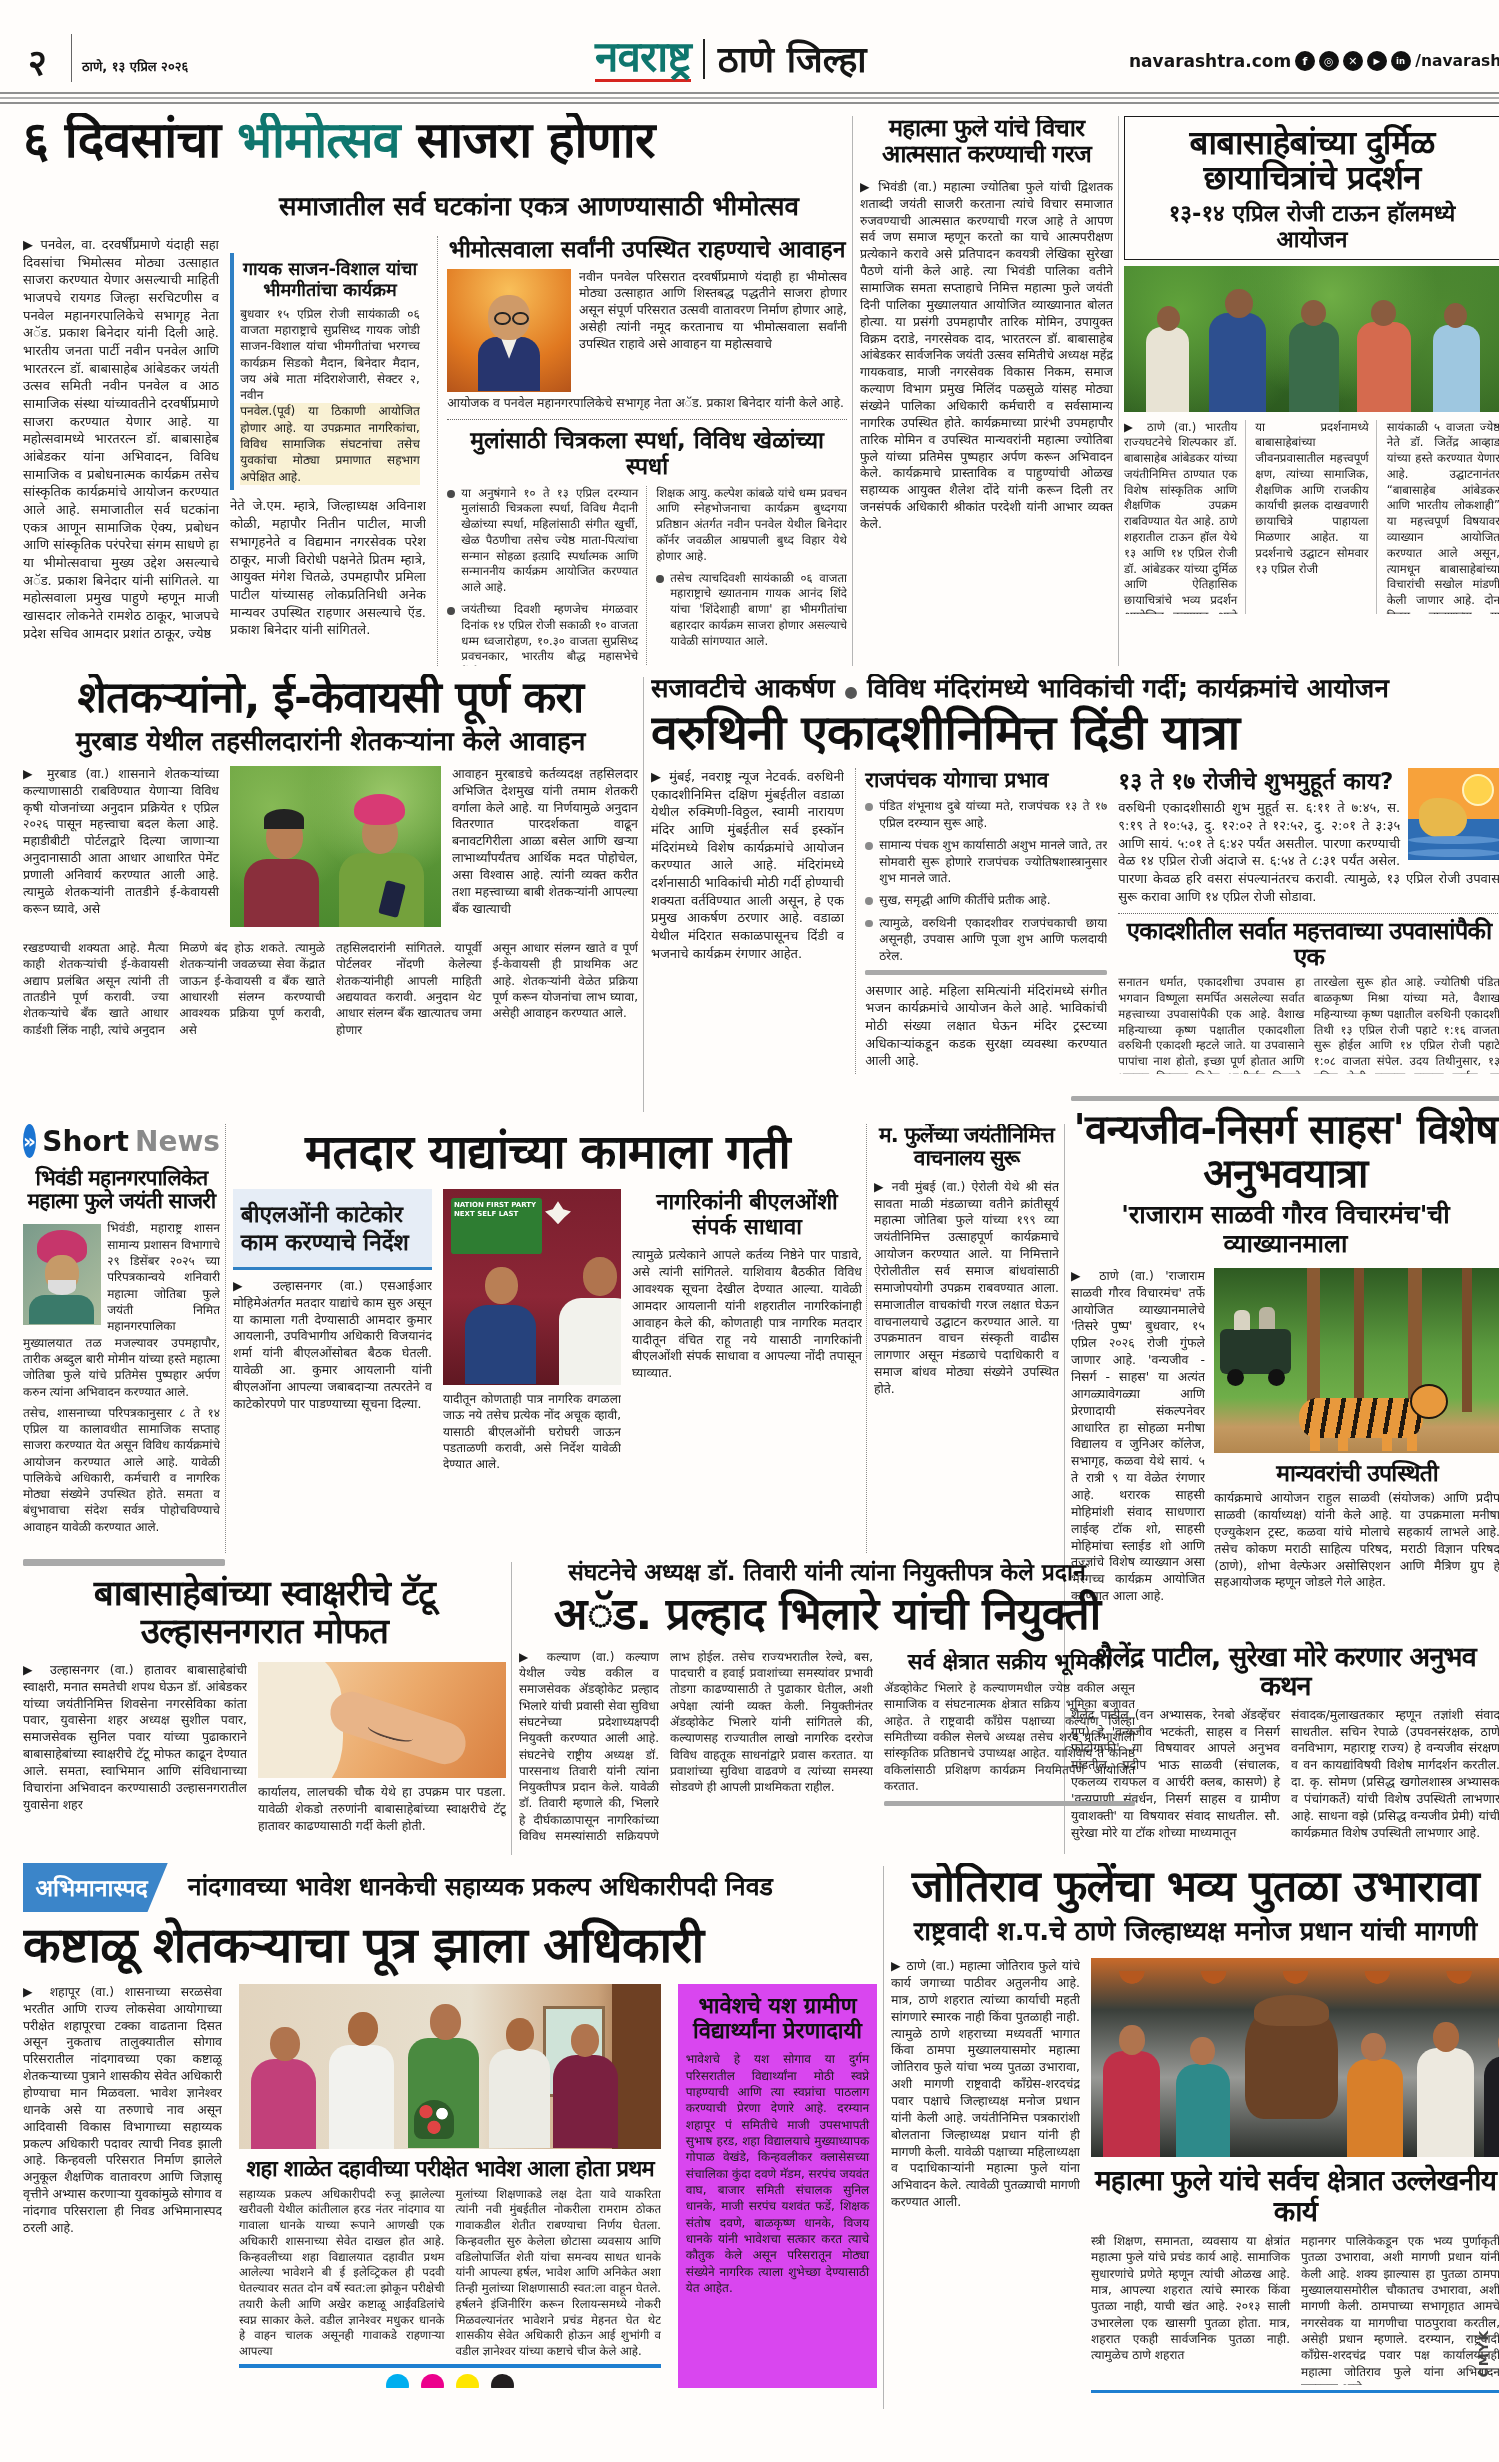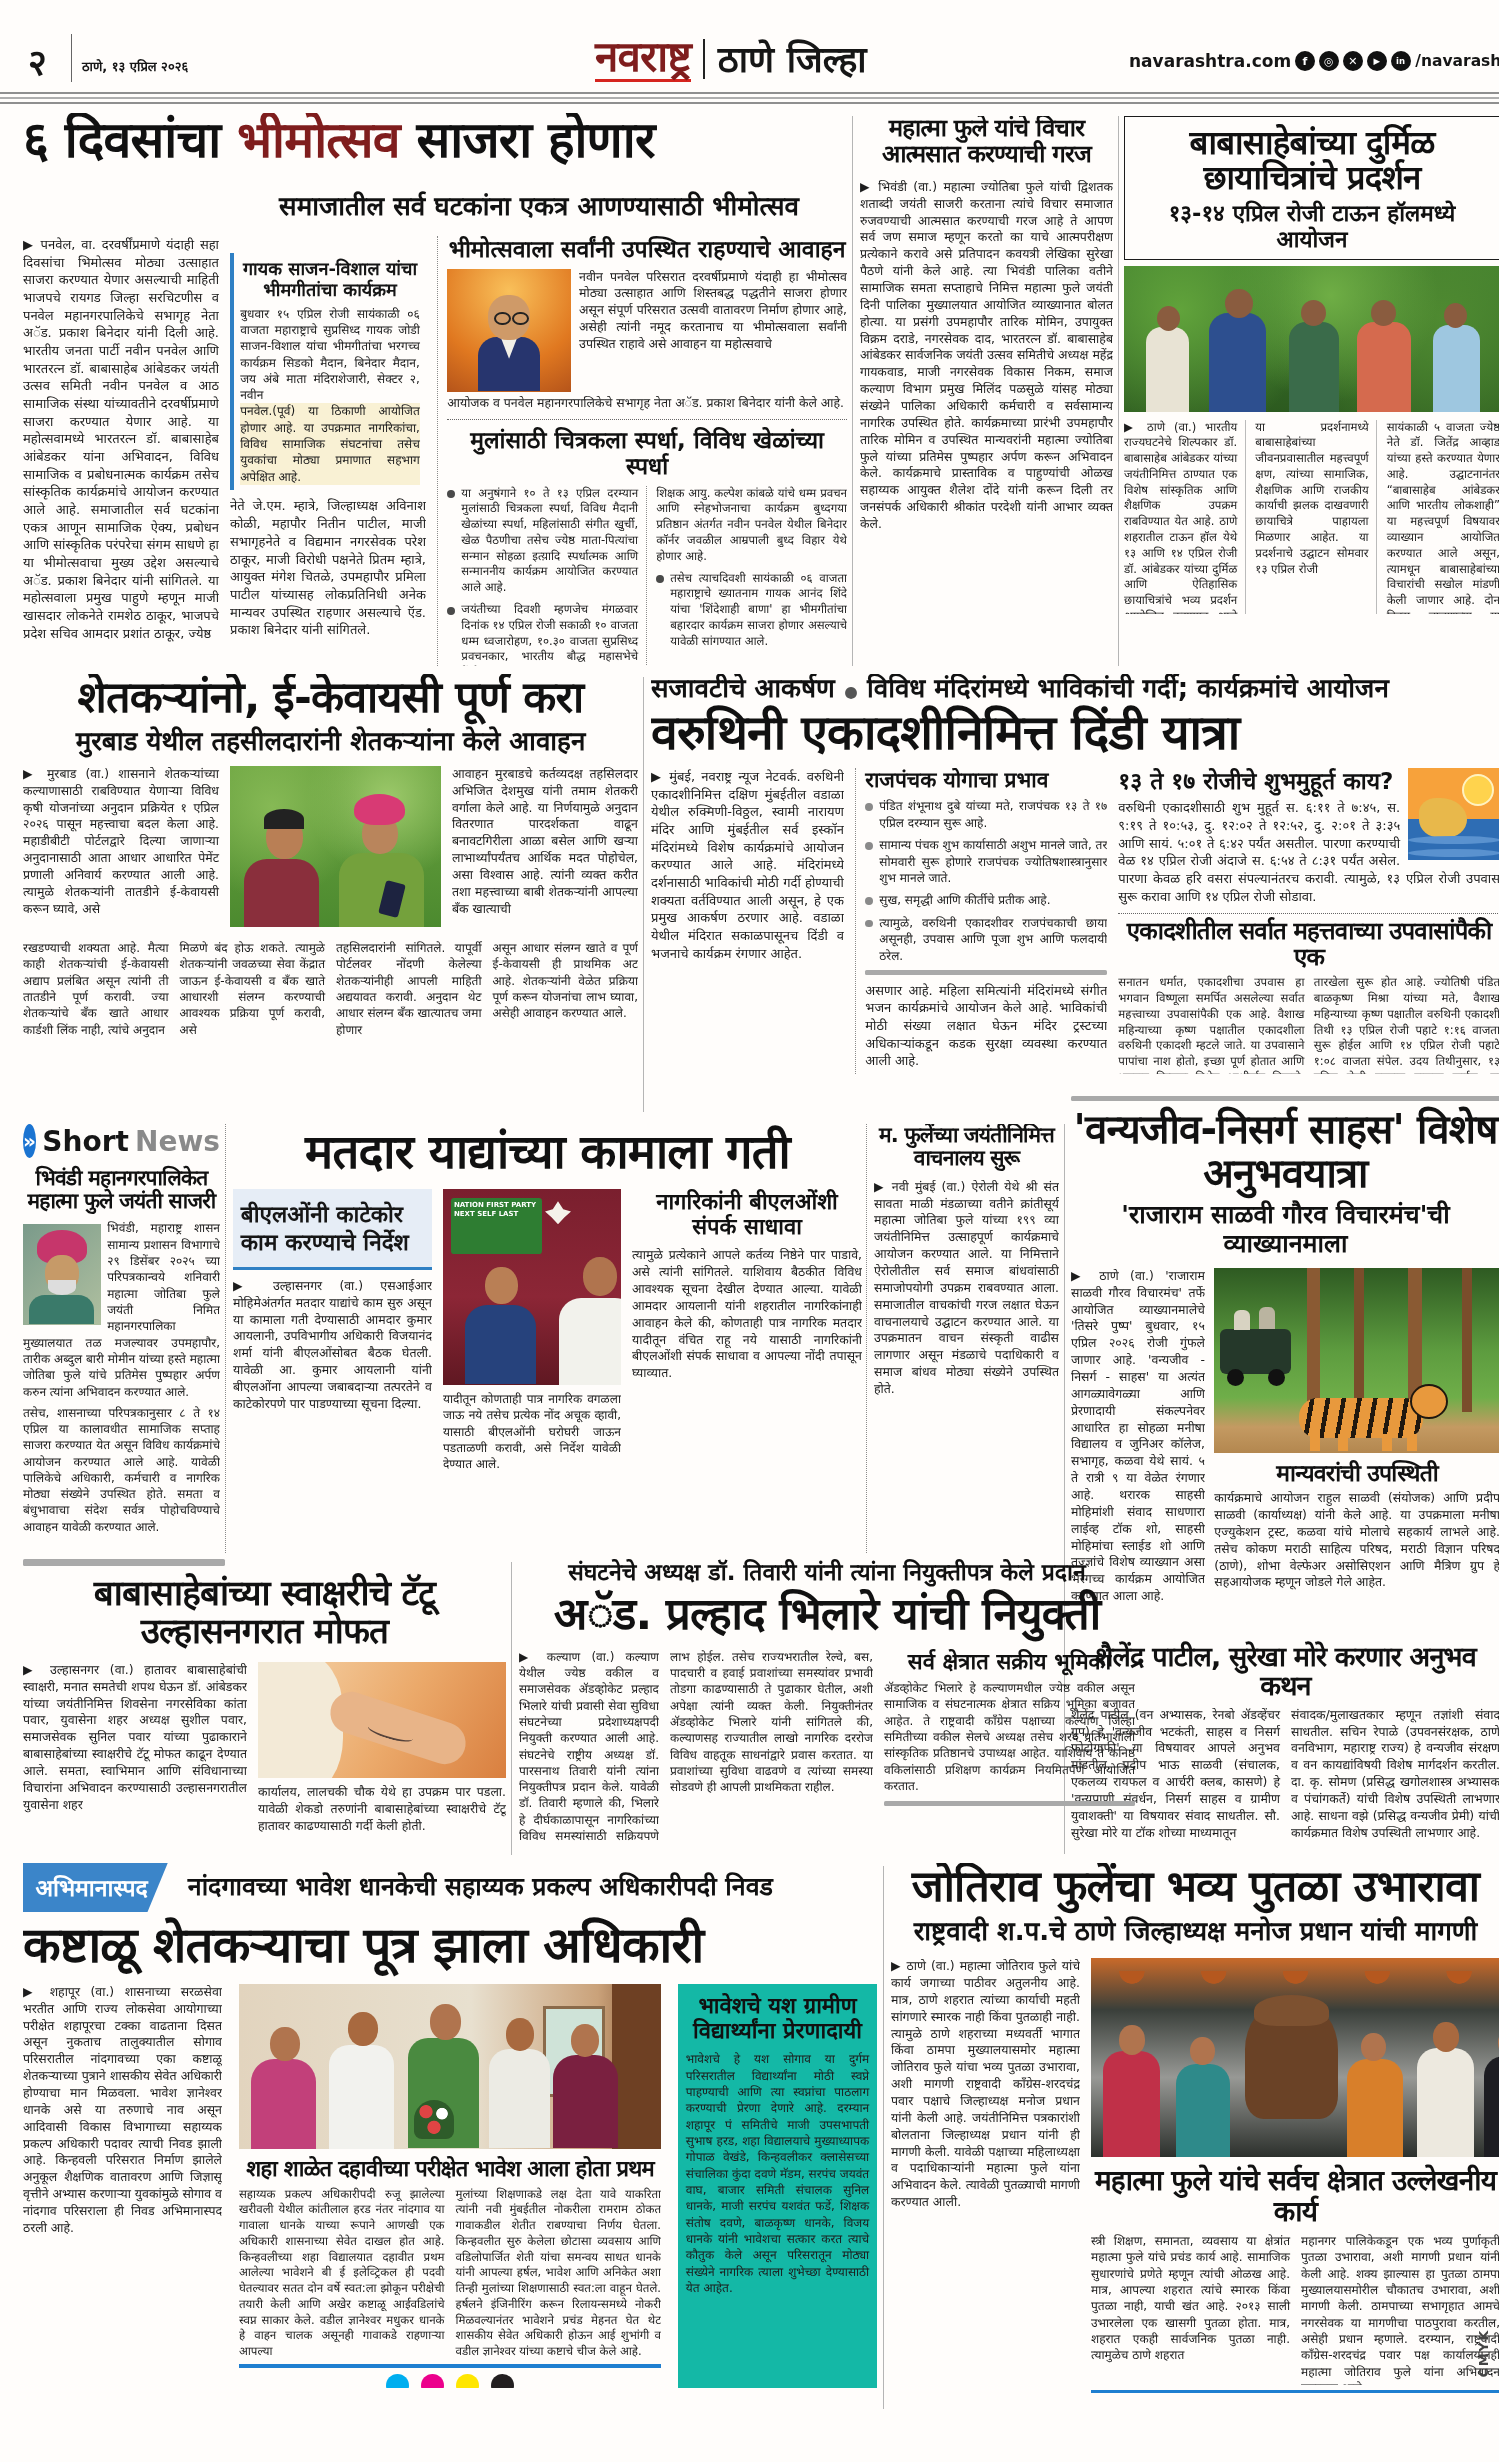--- a/index.html
+++ b/index.html
@@ -2,21 +2,21 @@
 <html style="font-size:12.4px"><head>
 <meta charset="utf-8">
 <style>
   html,body{margin:0;padding:0;background:#e9e9e9;}
   .page{position:relative;width:1500px;height:2462px;background:#fffdfb;margin:0 auto;
         font-family:"DejaVu Sans",sans-serif;color:#161616;overflow:hidden;}
   .abs{position:absolute;}
   .b{font-weight:700;}
   .c{text-align:center;}
   .j{text-align:justify;text-justify:inter-word;}
-  .red{color:#7f1d1d;}
+  .red{color:#0f766e;}
   .art{position:absolute;overflow:hidden;}
   .hl{font-weight:700;letter-spacing:-0.8px;line-height:1.08;color:#111;}
   .kick{font-weight:700;line-height:1.15;color:#111;}
   .body{font-size:12.4px;line-height:1.36;color:#1c1c1c;}
   .vl{position:absolute;width:0;border-left:0.8px solid #b5b5b5;}
   .vld{position:absolute;width:0;border-left:1.6px dotted #8a8a8a;}
   .grule{background:#a9a9a9;height:5.4px;border-radius:1.6px;}
   .dotrule{border-top:1.6px dotted #666;height:0;}
   .bluebar{border-left:4.7px solid #2f80c4;}
   .photo{position:relative;overflow:hidden;background:#cfd6cc;}
@@ -374,21 +374,21 @@
           <div class="body j" style="flex:1;font-size:11.6px;">मुलांच्या शिक्षणाकडे लक्ष देता यावे याकरिता त्यांनी नवी मुंबईतील नोकरीला रामराम ठोकत गावाकडील शेतीत राबण्याचा निर्णय घेतला. किन्हवलीत सुरु केलेला छोटासा व्यवसाय आणि वडिलोपार्जित शेती यांचा समन्वय साधत धानके यांनी आपल्या हर्षल, भावेश आणि अनिकेत अशा तिन्ही मुलांच्या शिक्षणासाठी स्वत:ला वाहून घेतले. हर्षलने इंजिनीरिंग करून रिलायन्समध्ये नोकरी मिळवल्यानंतर भावेशने प्रचंड मेहनत घेत थेट शासकीय सेवेत अधिकारी होऊन आई शुभांगी व वडील ज्ञानेश्वर यांच्या कष्टाचे चीज केले आहे.</div>
         </div>
         <div style="height:3.9px;background:#1f7fd0;margin-top:6.2px;"></div>
         <div class="c" style="margin-top:6.2px;">
           <span class="cmyk" style="width:23px;height:23px;background:#00aeef;"></span>
           <span class="cmyk" style="width:23px;height:23px;background:#ec008c;margin-left:7.8px;"></span>
           <span class="cmyk" style="width:23px;height:23px;background:#ffe600;margin-left:7.8px;"></span>
           <span class="cmyk" style="width:23px;height:23px;background:#231f20;margin-left:7.8px;"></span>
         </div>
       </div>
-      <div style="flex:1;background:#14b8a6;padding:9.3px 7.8px;overflow:hidden;">
+      <div style="flex:1;background:#d946ef;padding:9.3px 7.8px;overflow:hidden;">
         <div class="kick c" style="font-size:22px;">भावेशचे यश ग्रामीण विद्यार्थ्यांना प्रेरणादायी</div>
         <div class="body j" style="font-size:12px;margin-top:7.8px;">भावेशचे हे यश सोगाव या दुर्गम परिसरातील विद्यार्थ्यांना मोठी स्वप्ने पाहण्याची आणि त्या स्वप्नांचा पाठलाग करण्याची प्रेरणा देणारे आहे. दरम्यान शहापूर पं समितीचे माजी उपसभापती सुभाष हरड, शहा विद्यालयाचे मुख्याध्यापक गोपाळ वेखंडे, किन्हवलीकर क्लासेसच्या संचालिका कुंदा दवणे मॅडम, सरपंच जयवंत वाघ, बाजार समिती संचालक सुनिल धानके, माजी सरपंच यशवंत फर्डे, शिक्षक संतोष दवणे, बाळकृष्ण धानके, विजय धानके यांनी भावेशचा सत्कार करत त्याचे कौतुक केले असून परिसरातून मोठ्या संख्येने नागरिक त्याला शुभेच्छा देण्यासाठी येत आहेत.</div>
       </div>
     </div>
   </div>
 
   <div class="vl" style="left:883px;top:1866px;height:543px;"></div>
   <div class="art" style="left:891px;top:1863px;width:609px;height:551px;">
     <div class="hl c" style="font-size:43px;">जोतिराव फुलेंचा भव्य पुतळा उभारावा</div>
     <div class="kick c" style="font-size:26px;margin-top:7.8px;">राष्ट्रवादी श.प.चे ठाणे जिल्हाध्यक्ष मनोज प्रधान यांची मागणी</div>

